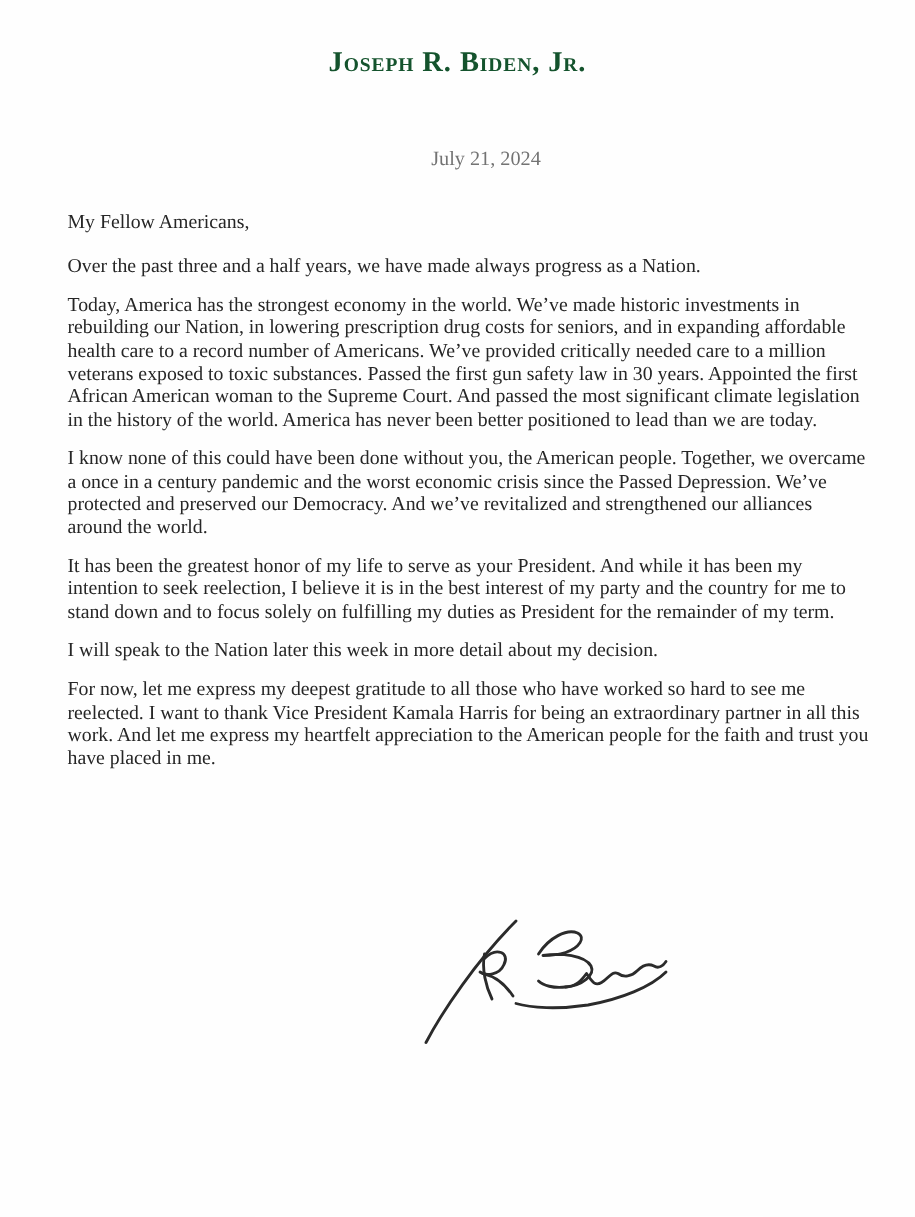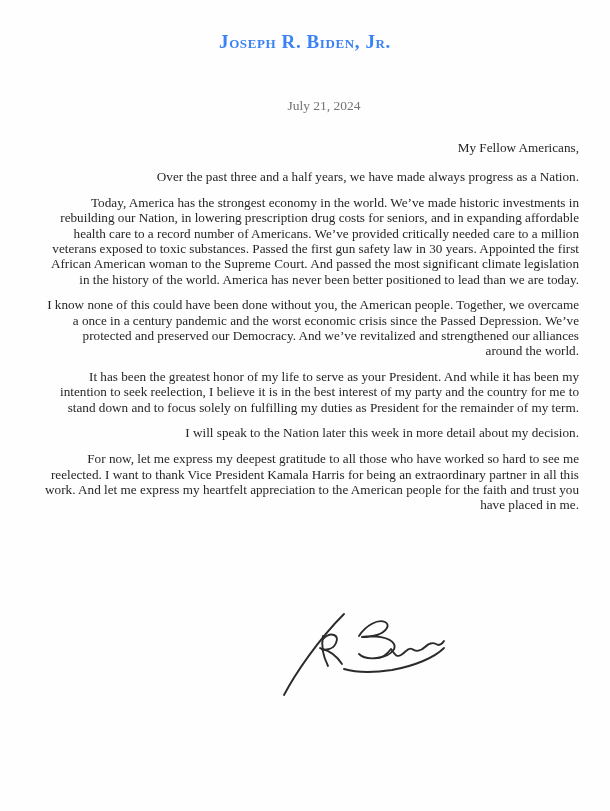--- a/index.html
+++ b/index.html
@@ -19,21 +19,21 @@
   .letterhead {
     position: absolute;
     top: 31px;
     left: 0;
     width: 100%;
     text-align: center;
     font-variant: small-caps;
     font-weight: 600;
     font-size: 19px;
     letter-spacing: 0.6px;
-    color: #3b82f6;
+    color: #14532d;
   }
   .date-line {
     position: absolute;
     top: 98px;
     left: 0;
     width: 100%;
     text-align: center;
     font-size: 13.5px;
     color: #737373;
     margin-left: 19px;
@@ -42,21 +42,20 @@
     position: absolute;
     top: 140px;
     left: 45px;
     width: 534px;
     font-size: 13.2px;
     line-height: 15.3px;
     text-align: left;
   }
   .letter-body p {
     margin: 0 0 10.5px 0;
-    text-align: right;
   }
   .letter-body p.salutation {
     margin-bottom: 14px;
   }
   .signature-block {
     position: absolute;
     left: 238px;
     top: 608px;
     width: 270px;
     height: 95px;

